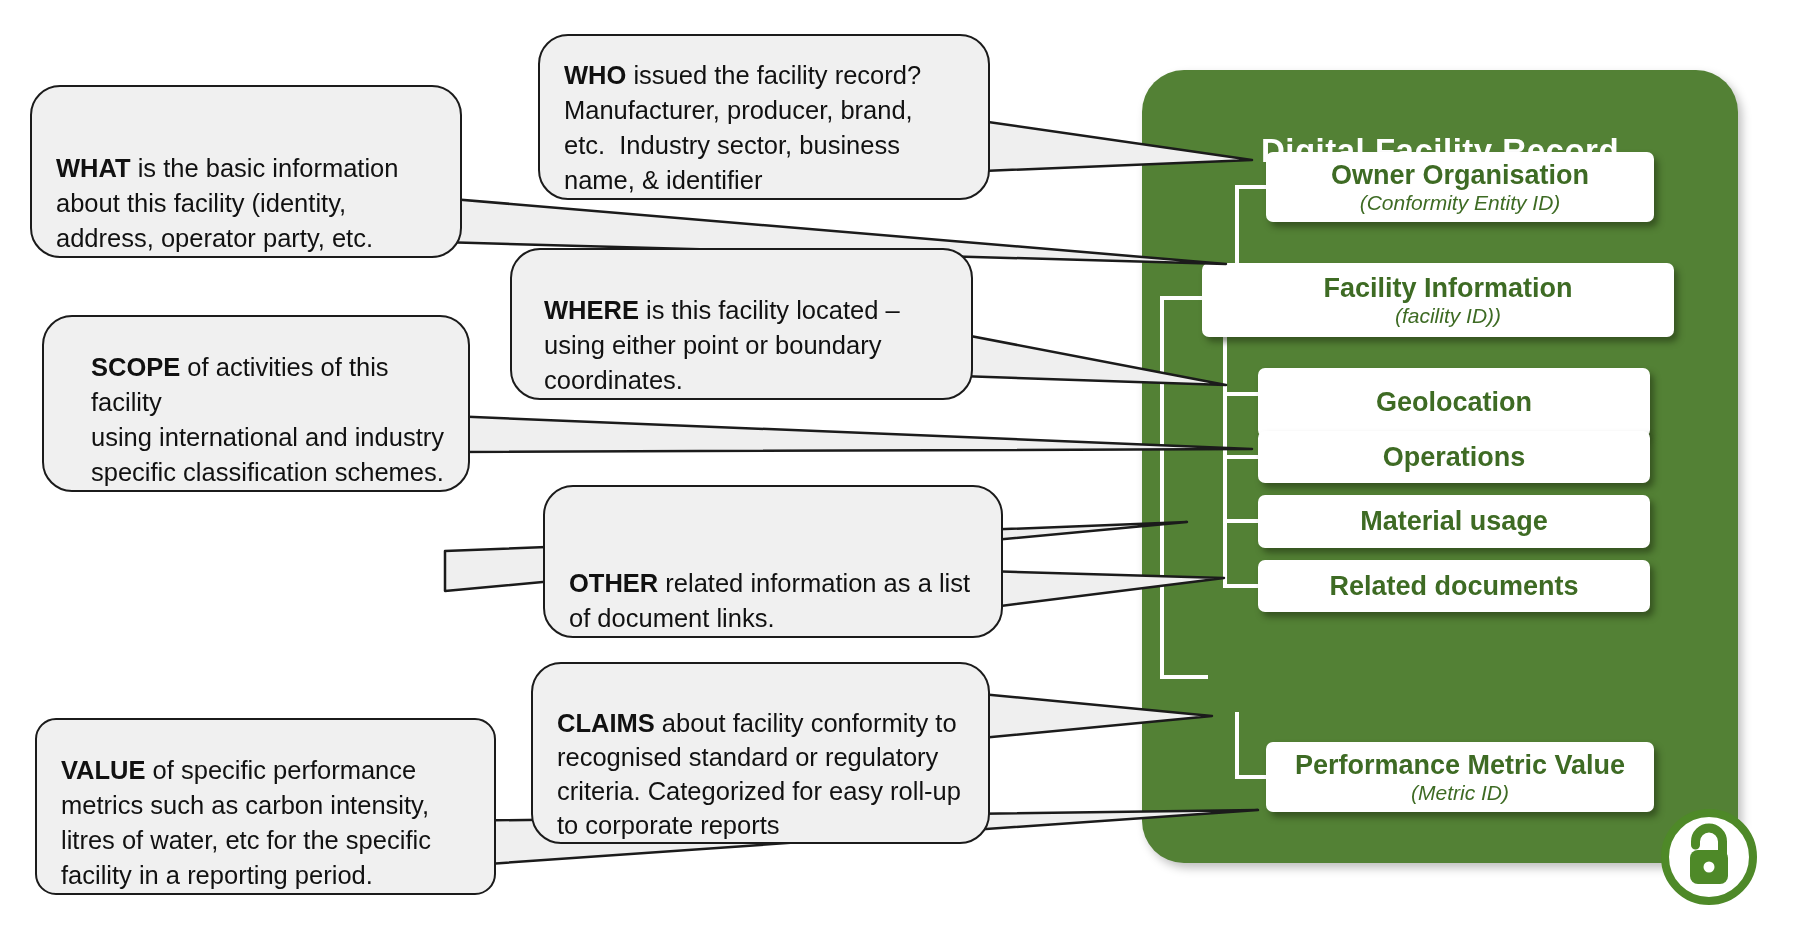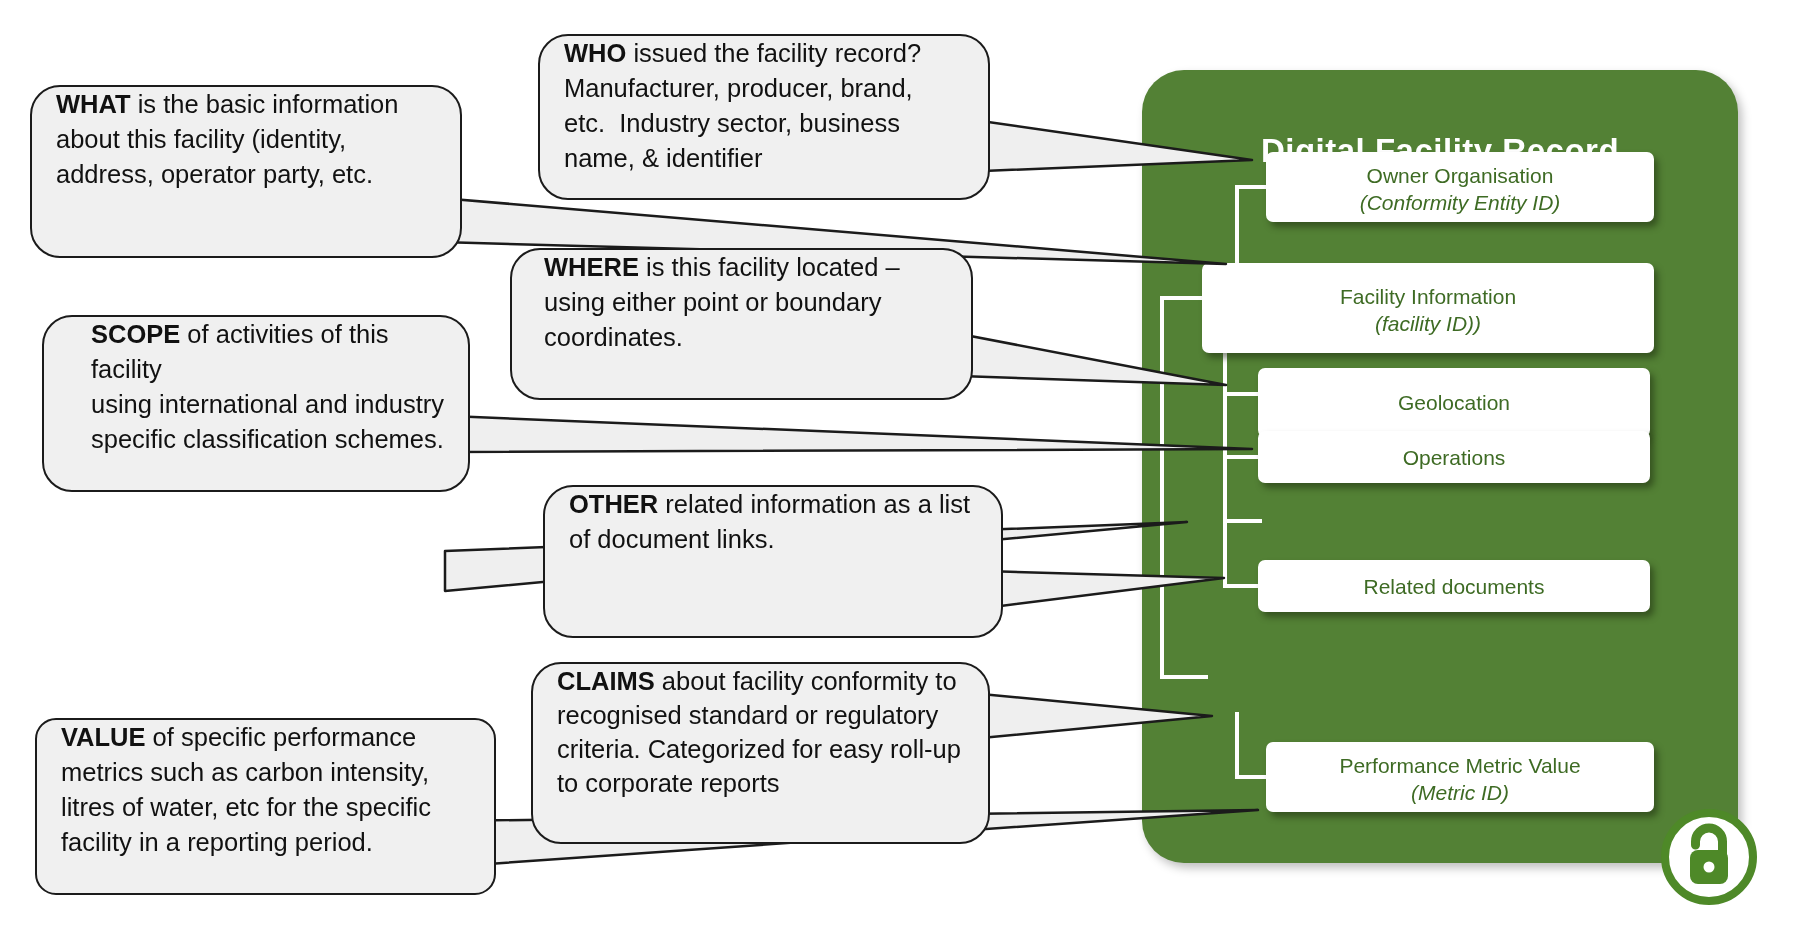--- a/index.html
+++ b/index.html
@@ -13,41 +13,41 @@
                color:#ffffff;font-size:33px;font-weight:bold;letter-spacing:.5px;margin-top:42px;}
 
   
   .conn{position:absolute;background:#ffffff;}
 
   
   .node{position:absolute;background:#ffffff;border-radius:7px;
         box-shadow:4px 5px 6px rgba(25,40,12,.5);
         display:flex;flex-direction:column;align-items:center;justify-content:center;
         text-align:center;color:#3e6b24;}
-  .node .lbl{font-size:21px;font-weight:400;line-height:31px;}
+  .node .lbl{font-size:27px;font-weight:700;line-height:31px;}
   .node .sub{font-size:21px;font-style:italic;line-height:24px;}
   .node.echo::after{content:"";position:absolute;left:10px;top:10px;width:100%;height:100%;
         background:#ffffff;border-radius:7px;z-index:-1;
         box-shadow:3px 4px 5px rgba(25,40,12,.45);}
   .node-owner      {left:1266px;top:152px;width:388px;height:70px;}
-  .node-facility   {left:1202px;top:263px;width:452px;height:90px;}
+  .node-facility   {left:1202px;top:263px;width:452px;height:74px;padding-left:20px;}
   .node-geo        {left:1258px;top:368px;width:392px;height:69px;}
   .node-ops        {left:1258px;top:431px;width:392px;height:52px;}
   .node-mat        {left:1258px;top:495px;width:392px;height:53px;}
   .node-rel        {left:1258px;top:560px;width:392px;height:52px;}
   .node-conf       {left:1204px;top:643px;width:452px;height:69px;}
   .node-perf       {left:1266px;top:742px;width:388px;height:70px;}
 
   
   #tails{position:absolute;left:0;top:0;z-index:2;pointer-events:none;}
   #tails polygon{fill:#efefef;stroke:#1b1b1b;stroke-width:2.5;stroke-linejoin:round;}
 
   
   .bubble{position:absolute;z-index:3;background:#f0f0f0;border:2.5px solid #1b1b1b;
-          border-radius:30px;display:flex;align-items:flex-start;
+          border-radius:30px;display:flex;align-items:flex-end;
           color:#111;font-size:25.5px;line-height:35px;
           padding:0 16px 0 24px;box-sizing:border-box;}
   .bubble p{margin:0;white-space:pre-line;}
   .bubble b{font-weight:bold;}
   .b-who  {left:538px;top:34px; width:452px;height:166px;}
   .b-what {left:30px; top:85px; width:432px;height:173px;}
   .b-where{left:510px;top:248px;width:463px;height:152px;padding-left:32px;}
   .b-scope{left:42px; top:315px;width:428px;height:177px;padding-left:47px;}
   .b-other{left:543px;top:485px;width:460px;height:153px;}
   .b-mater{left:35px; top:522px;width:428px;height:156px;}
@@ -85,20 +85,23 @@
   </div>
   <div class="node node-facility">
     <span class="lbl">Facility Information</span>
     <span class="sub">(facility ID))</span>
   </div>
   <div class="node node-geo">
     <span class="lbl">Geolocation</span>
   </div>
   <div class="node node-ops">
     <span class="lbl">Operations</span>
+  </div>
+  <div class="node node-mat">
+    <span class="lbl">Material usage</span>
   </div>
   <div class="node node-rel">
     <span class="lbl">Related documents</span>
   </div>
   <div class="node node-perf echo">
     <span class="lbl">Performance Metric Value</span>
     <span class="sub">(Metric ID)</span>
   </div>
 
   <svg id="tails" width="1800" height="950">

